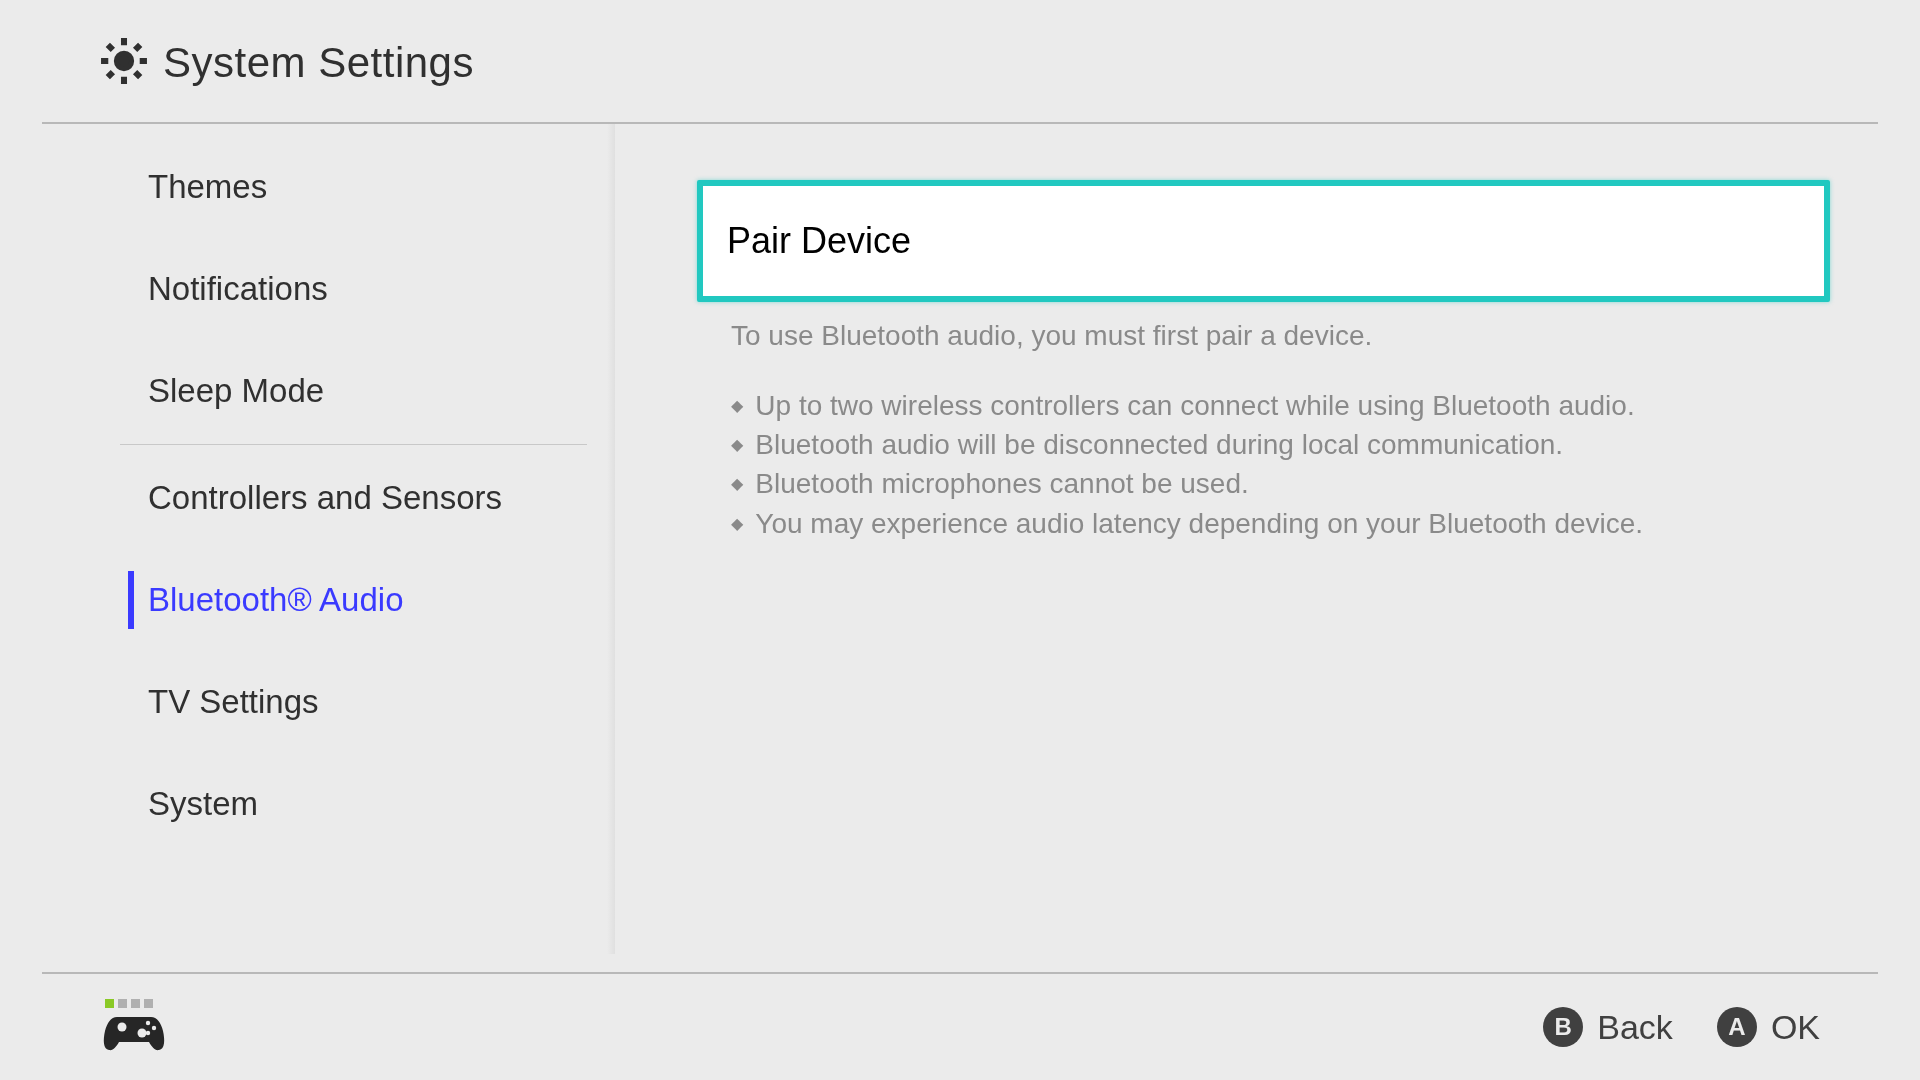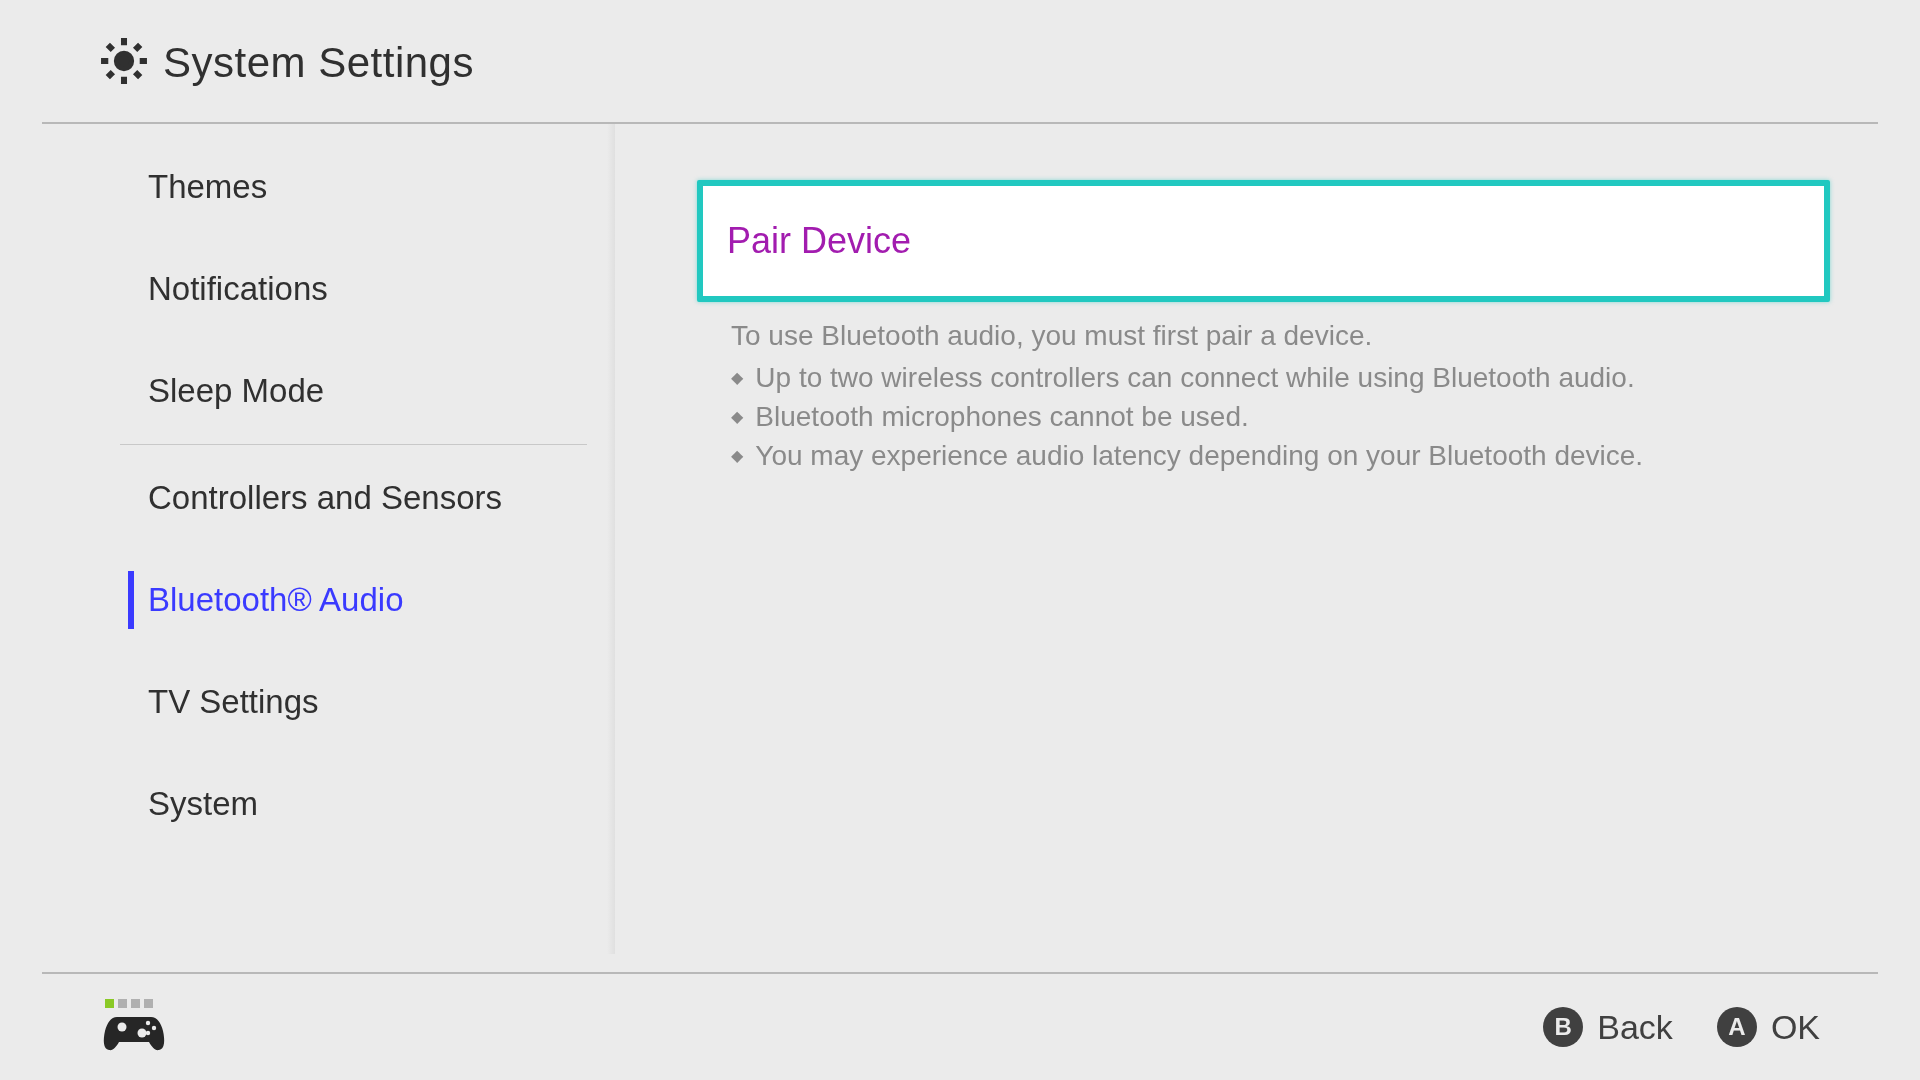--- a/index.html
+++ b/index.html
@@ -82,30 +82,30 @@
     .content-panel {
       flex: 1;
       padding: 56px 90px 0 82px;
     }
     .pair-button {
       background: #ffffff;
       border: 6px solid #21c8c0;
       border-radius: 2px;
       padding: 34px 24px;
       font-size: 36px;
-      color: #a21caf;
+      color: #000000;
       cursor: pointer;
       box-shadow: 0 0 4px rgba(33,200,192,0.5);
       margin-bottom: 18px;
     }
     .description {
       font-size: 28px;
       color: #8a8a8a;
       padding-left: 34px;
-      margin-bottom: 6px;
+      margin-bottom: 34px;
     }
     .bullet-list {
       list-style: none;
       padding-left: 34px;
     }
     .bullet-list li {
       font-size: 28px;
       color: #8a8a8a;
       line-height: 1.4;
       display: flex;
@@ -221,20 +221,23 @@
   </nav>
 
   <div class="content-panel">
     <div class="pair-button">
       <span>Pair Device</span>
     </div>
     <p class="description">To use Bluetooth audio, you must first pair a device.</p>
     <ul class="bullet-list">
       <li>
         <span>Up to two wireless controllers can connect while using Bluetooth audio.</span>
+      </li>
+      <li>
+        <span>Bluetooth audio will be disconnected during local communication.</span>
       </li>
       <li>
         <span>Bluetooth microphones cannot be used.</span>
       </li>
       <li>
         <span>You may experience audio latency depending on your Bluetooth device.</span>
       </li>
     </ul>
   </div>
 </div>

